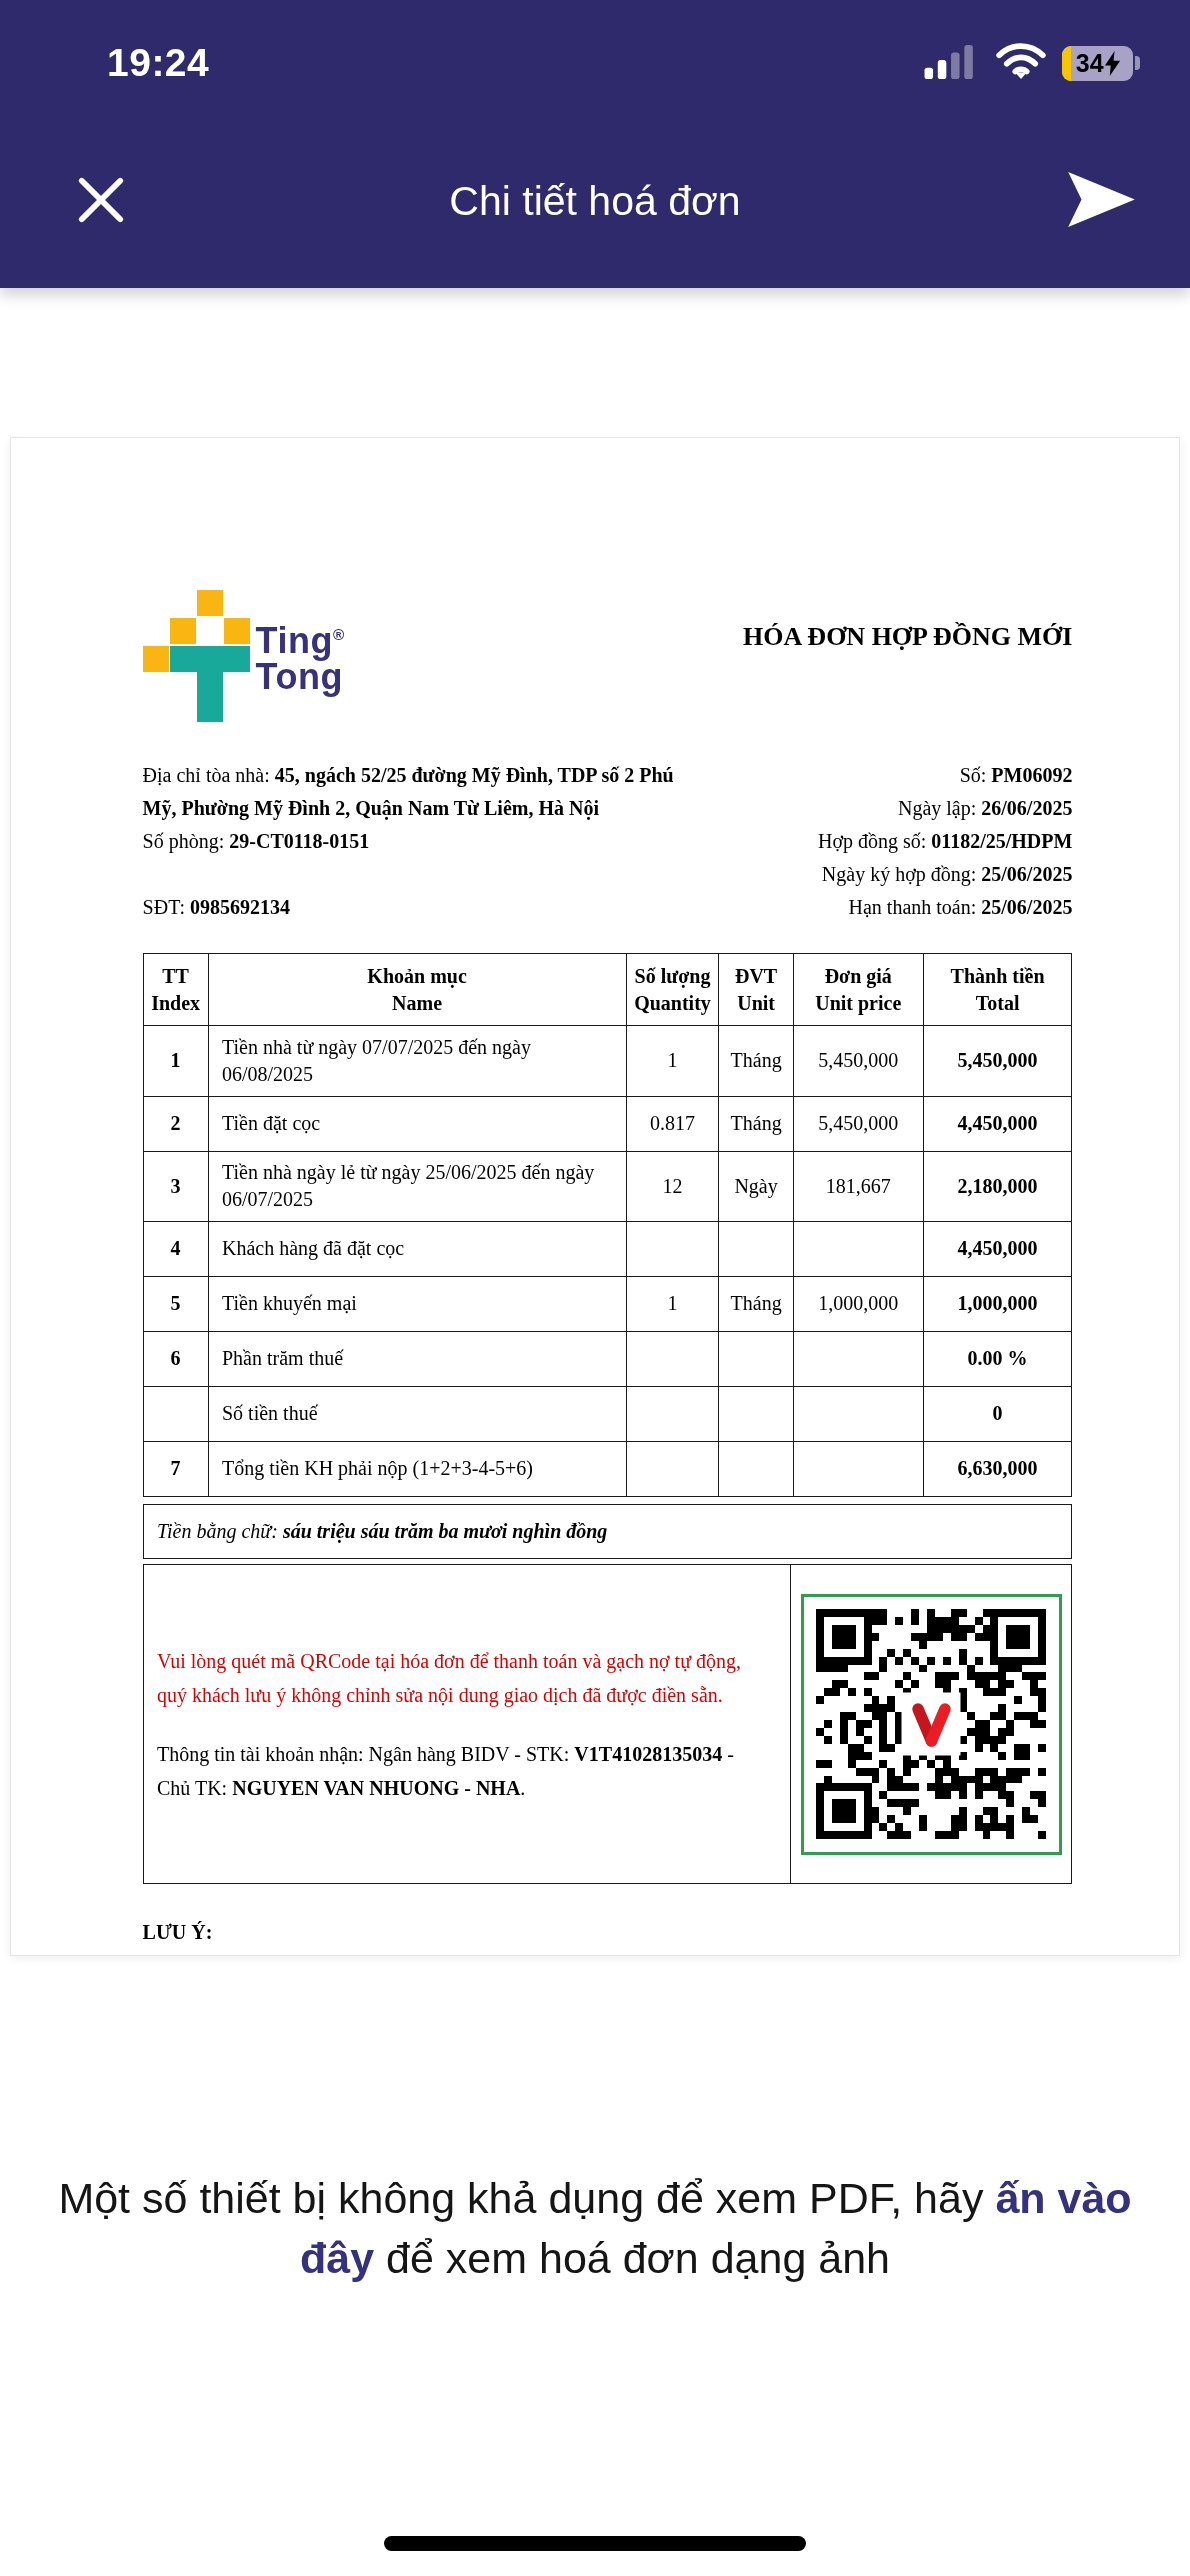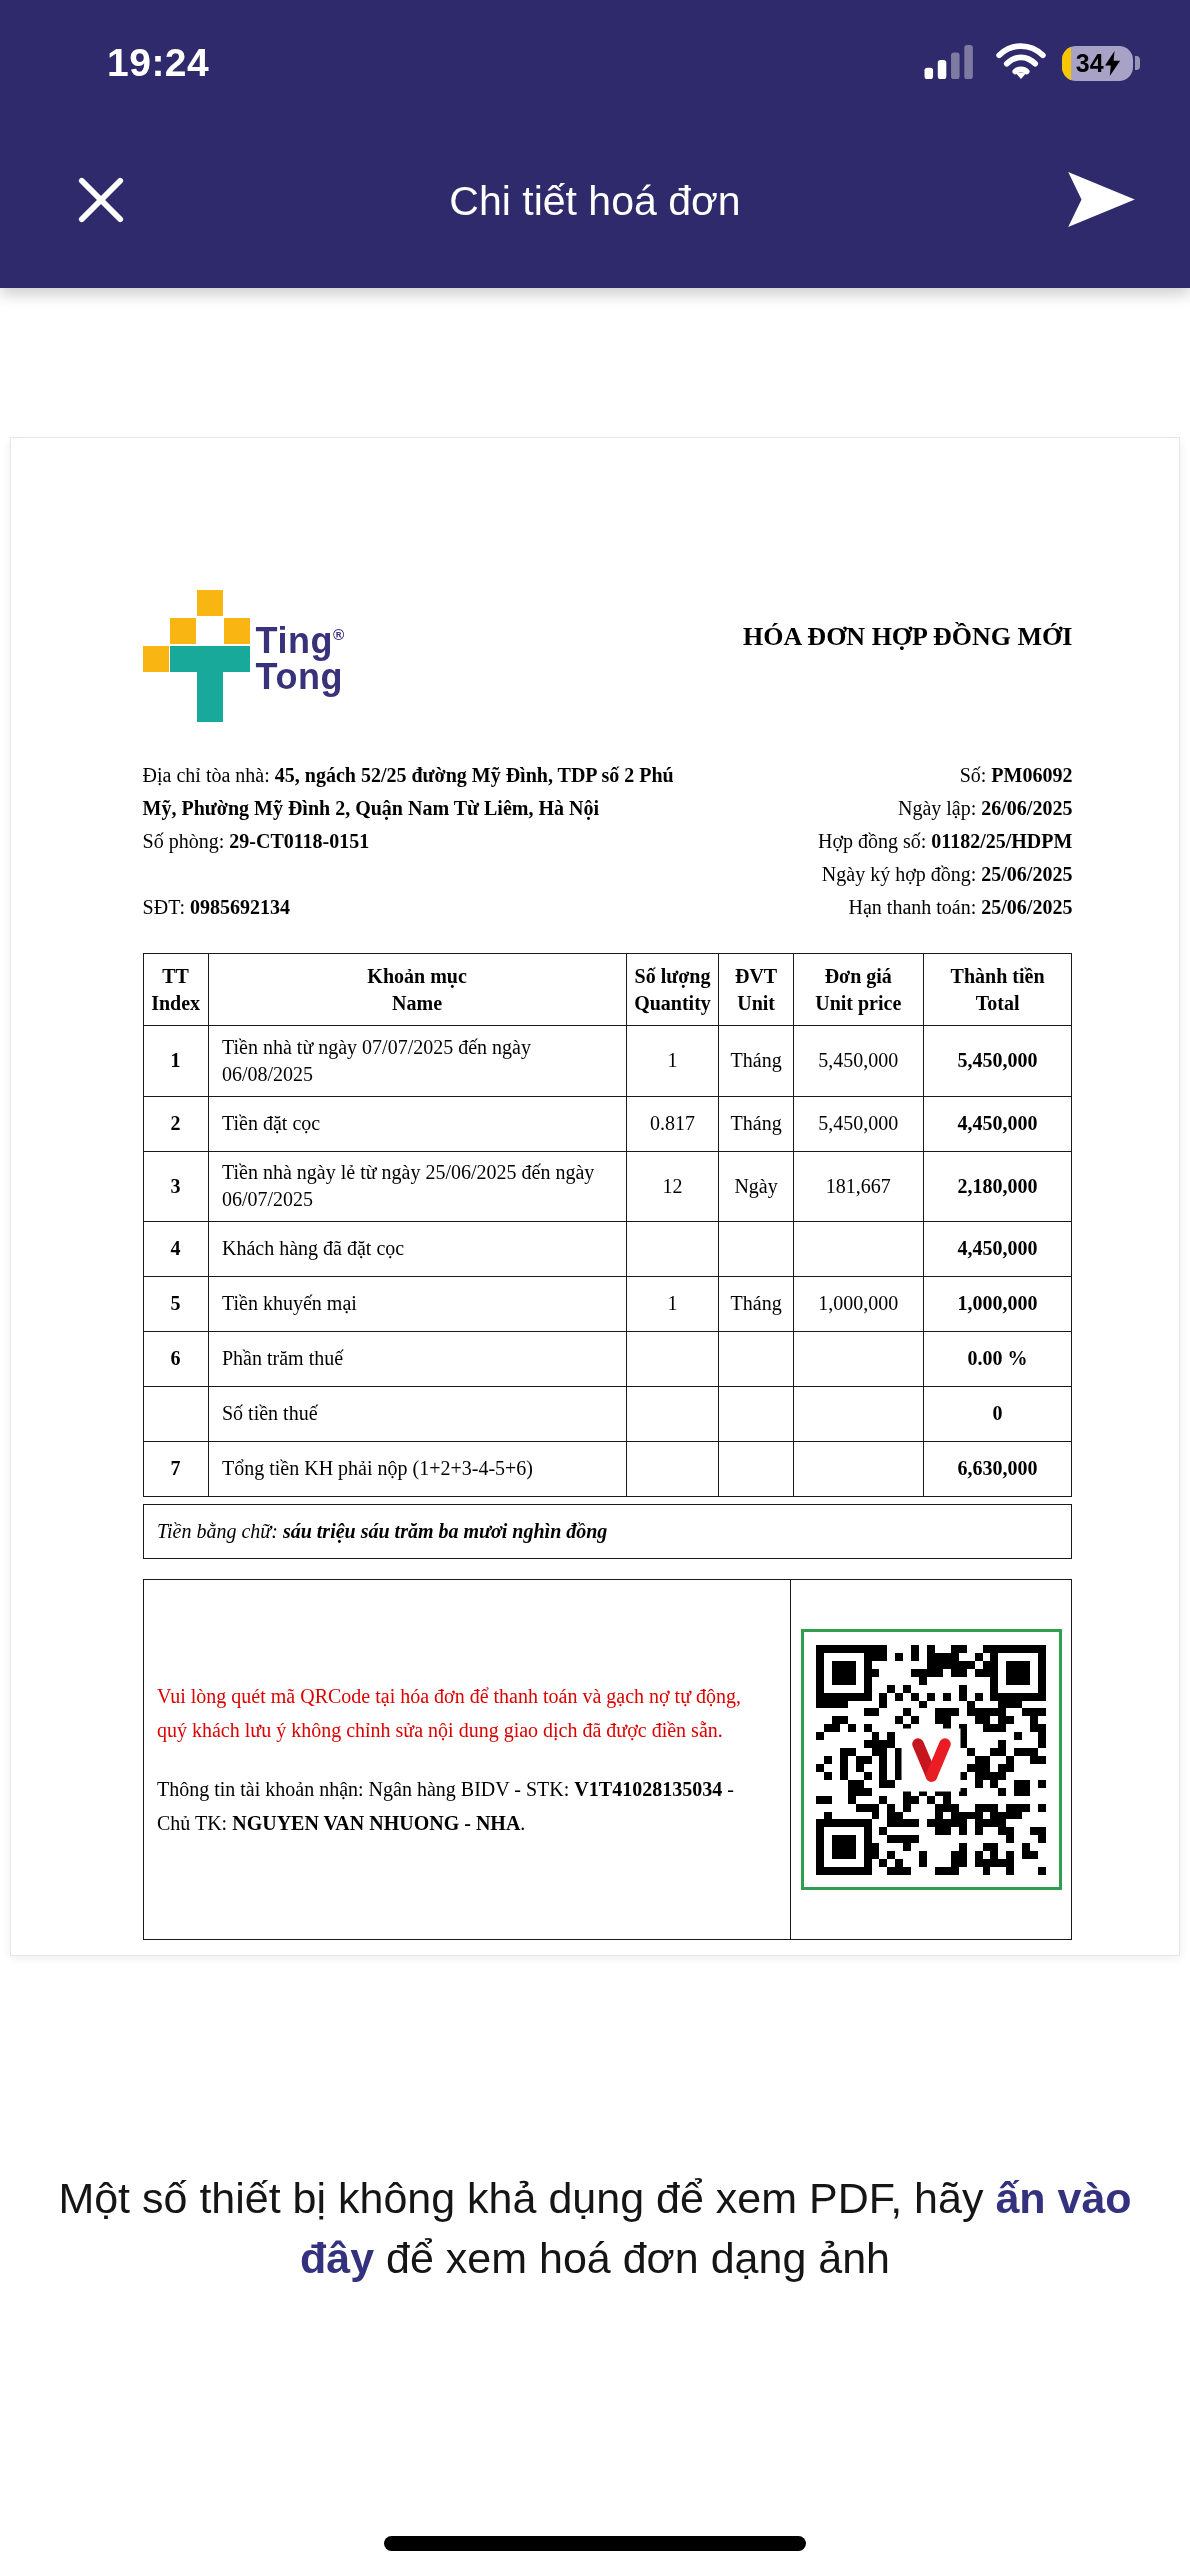--- a/index.html
+++ b/index.html
@@ -11,21 +11,21 @@
   .screen{position:relative;width:1190px;height:2576px;overflow:hidden;background:#ffffff;
           font-family:"Liberation Sans","DejaVu Sans",sans-serif;}
 
   
   .topbar{position:absolute;top:0;left:0;width:1190px;height:288px;background:var(--navy);
           box-shadow:0 7.7px 13.4px rgba(0,0,0,0.18);}
   .statusbar{position:absolute;top:0;left:0;width:100%;height:113px;display:flex;
              align-items:center;justify-content:space-between;padding:13.4px 50px 0 107px;color:#fff;}
   .time{font-size:39px;font-weight:bold;letter-spacing:0.5px;}
   .status-icons{display:flex;align-items:center;gap:15.3px;}
-  .battery{position:relative;width:71px;height:35px;border-radius:14px;background:#a7a2c6;
+  .battery{position:relative;width:71px;height:35px;border-radius:9px;background:#a7a2c6;
            display:flex;align-items:center;justify-content:center;overflow:hidden;}
   .battery .lvl{position:absolute;left:0;top:0;bottom:0;width:8.6px;background:#f7c600;}
   .battery .pct{position:relative;font-size:25px;font-weight:bold;color:#000;display:flex;align-items:center;}
   .battery-cap{width:4.8px;height:13.4px;background:rgba(255,255,255,0.5);border-radius:0 3.8px 3.8px 0;margin-left:1.9px;}
 
   .navbar{position:absolute;bottom:0;left:0;width:100%;height:174px;display:flex;align-items:center;}
   .nav-title{position:absolute;left:0;right:0;text-align:center;color:#fff;font-size:41px;font-weight:400;}
   .nav-btn{position:absolute;background:none;border:none;cursor:pointer;display:flex;align-items:center;justify-content:center;}
   .nav-btn.close{left:67px;width:67px;height:67px;}
   .nav-btn.send{right:50px;width:77px;height:67px;}
@@ -59,21 +59,21 @@
   .inv-table th{font-weight:bold;line-height:27px;padding:8.6px 5.8px;}
   .inv-table td{height:55px;line-height:27px;}
   .inv-table td.name{text-align:left;padding-left:13.4px;padding-right:13.4px;}
   .inv-table td.idx{font-weight:bold;width:7%;}
   .inv-table td.total{font-weight:bold;}
   .col-name{width:45%;} .col-qty{width:10%;} .col-unit{width:8%;} .col-price{width:14%;} .col-total{width:16%;}
 
   .words-row{border:1.9px solid #1a1a1a;margin-top:6.7px;padding:15.3px 13.4px;font-style:italic;}
   .words-row .val{font-weight:bold;}
 
-  .qr-row{border:1.9px solid #1a1a1a;margin-top:20px;display:flex;height:361px;}
+  .qr-row{border:1.9px solid #1a1a1a;margin-top:5px;display:flex;height:320px;}
   .qr-left{flex:1;border-right:1.9px solid #1a1a1a;display:flex;flex-direction:column;justify-content:center;
            padding:9.6px 23px 9.6px 13.4px;}
   .qr-left .red{color:var(--red);line-height:34px;}
   .qr-left .acct{margin-top:25px;line-height:34px;}
   .qr-right{width:280px;display:flex;align-items:center;justify-content:center;}
   .qr-frame{position:relative;width:261px;height:261px;border:3.8px solid var(--qrgreen);background:#fff;
             display:flex;align-items:center;justify-content:center;}
   .qr-frame svg.qr{display:block;}
   .vwrap{position:absolute;left:50%;top:50%;transform:translate(-50%,-50%);background:#fff;
          width:59px;height:63px;display:flex;align-items:center;justify-content:center;}

